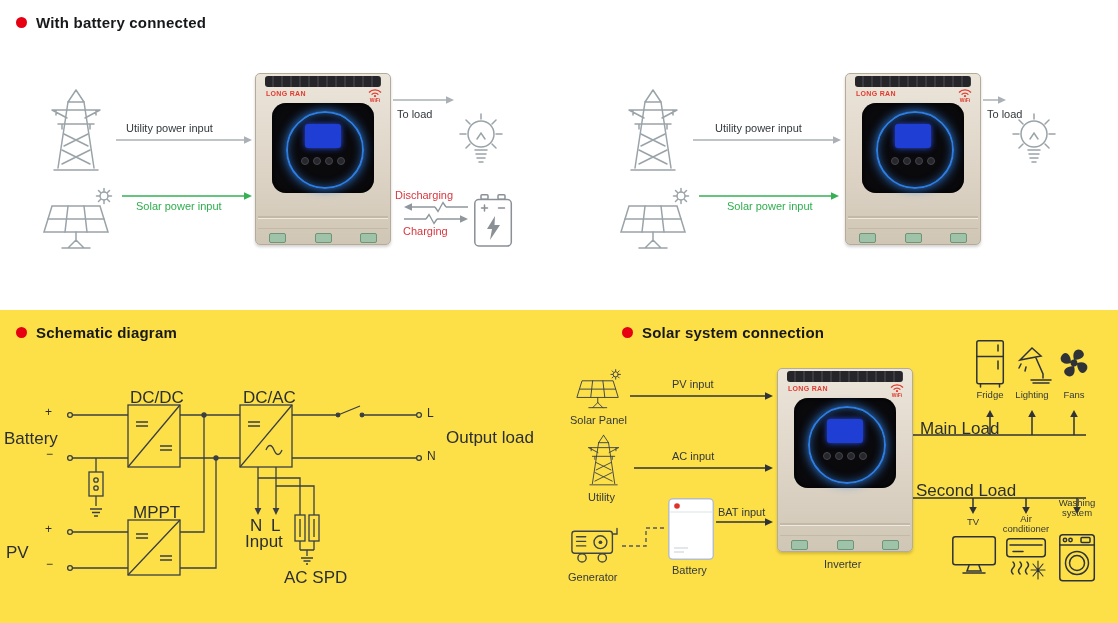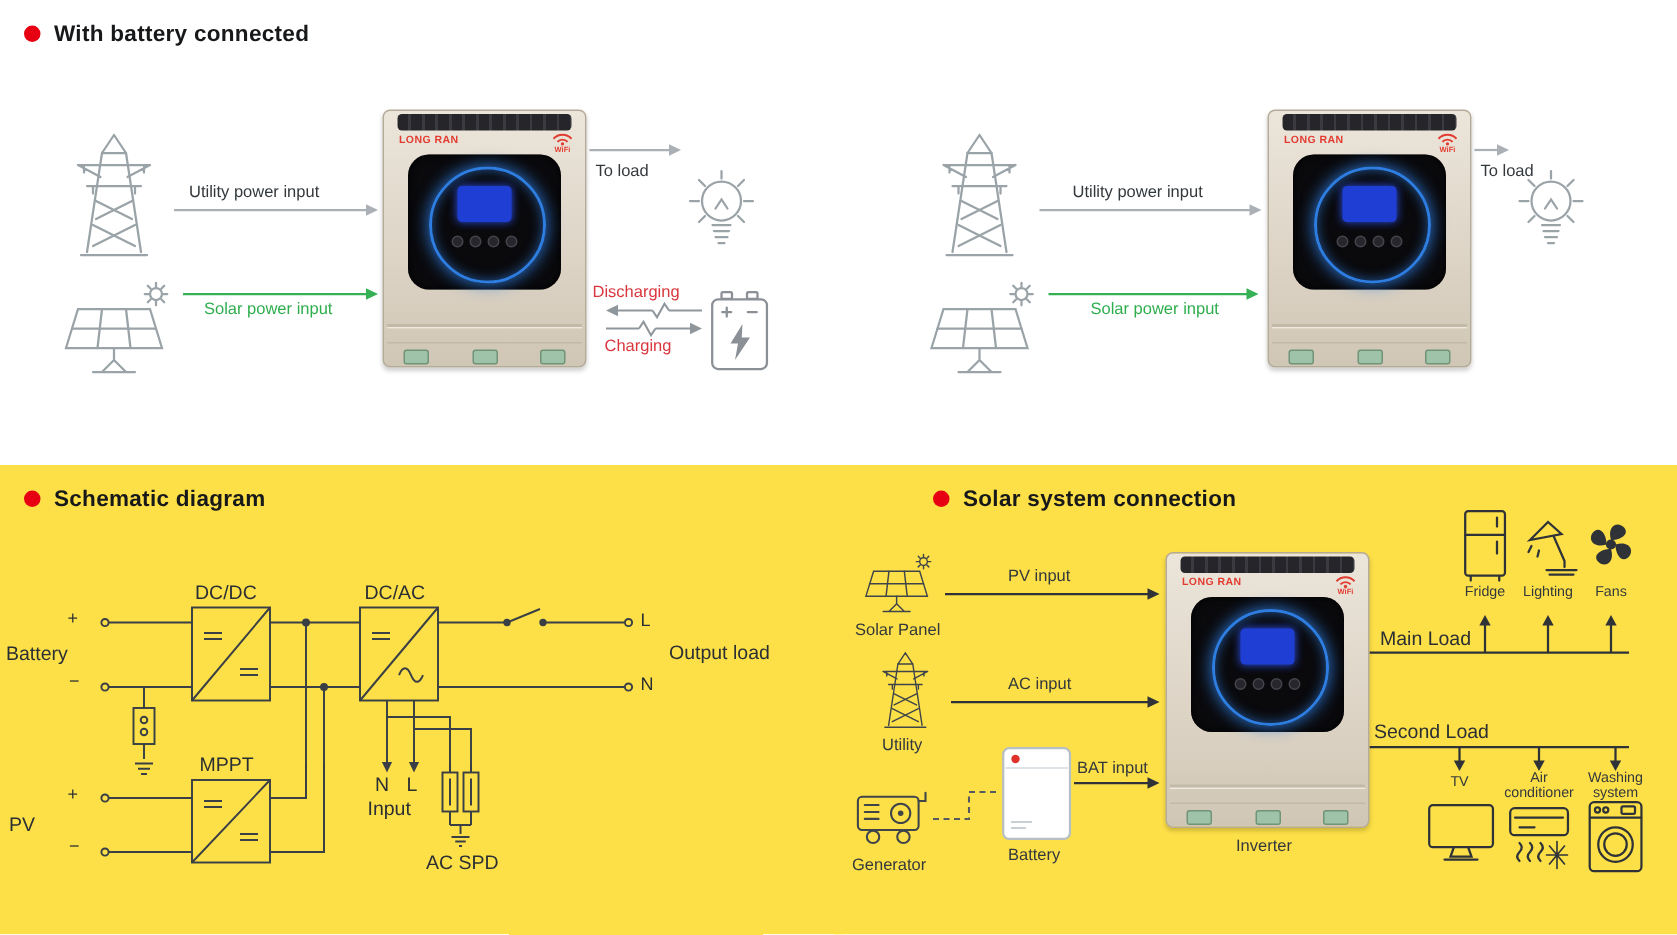--- a/index.html
+++ b/index.html
@@ -5,21 +5,21 @@
   html,body{margin:0;padding:0;background:#fff;font-family:"Liberation Sans",sans-serif;}
   #stage{position:relative;width:1118px;height:623px;background:#fff;overflow:hidden;}
   .panel{position:absolute;padding-left:33px;}
   .blue{background:#fde047;}
   .hdr{position:absolute;display:flex;align-items:center;gap:9px;}
   .hdr .dot{width:11px;height:11px;border-radius:50%;background:#e60012;flex:0 0 auto;}
   .hdr .t{font-size:15px;font-weight:700;color:#17181a;letter-spacing:.2px;}
   .lbl{position:absolute;font-size:11px;color:#33383c;white-space:nowrap;line-height:1.15;}
   .lbl.green{color:#2fae4e;}
   .lbl.red{color:#d9363e;}
-  .lbl.sch{font-size:13px;color:#2b2f33;}
+  .lbl.sch{font-size:17px;color:#2b2f33;}
   .lbl.big{font-size:12px;color:#2b2f33;}
   .lbl.center{text-align:center;white-space:normal;}
   .lbl.small{font-size:9.5px;line-height:1.1;}
   .lbl .ln{display:block;}
   svg.overlay{position:absolute;left:0;top:0;display:block;}
   
   .inverter{position:absolute;}
   .inv-body{position:absolute;inset:0;background:linear-gradient(180deg,#ece5da 0%,#dcd3c5 60%,#d0c6b5 100%);border:1px solid #b5ab99;border-radius:5px;box-shadow:0 2px 3px rgba(0,0,0,.18);}
   .inv-topbar{position:absolute;top:3px;left:10px;right:10px;height:11px;border-radius:3px;background:repeating-linear-gradient(90deg,#26262a 0 7px,#3a3a40 7px 9px);}
   .inv-brand{position:absolute;top:17px;left:11px;font-size:7px;font-weight:700;color:#e23b30;letter-spacing:.3px;}
@@ -368,21 +368,21 @@
     <span class="lbl sch" style="left:364px;top:109px;">Main Load</span>
     <span class="lbl sch" style="left:360px;top:171px;">Second Load</span>
     <span class="lbl small center" style="left:416px;top:80px;width:36px;">Fridge</span>
     <span class="lbl small center" style="left:454px;top:80px;width:44px;">Lighting</span>
     <span class="lbl small center" style="left:500px;top:80px;width:36px;">Fans</span>
     <span class="lbl small center" style="left:400px;top:207px;width:34px;">TV</span>
     <span class="lbl small center" style="left:440px;top:204px;width:60px;">
         <span class="ln">Air</span>
         <span class="ln">conditioner</span>
       </span>
-    <span class="lbl small center" style="left:494px;top:204px;width:54px;">
+    <span class="lbl small center" style="left:494px;top:188px;width:54px;">
         <span class="ln">Washing</span>
         <span class="ln">system</span>
       </span>
 
     <div class="inverter" style="left:221px;top:58px;width:136px;height:184px;">
       <div class="inv-body"></div>
       <div class="inv-topbar"></div>
       <div class="inv-brand">LONG RAN</div>
       <div class="inv-wifi">
         <svg width="14" height="9" viewBox="0 0 14 9">

